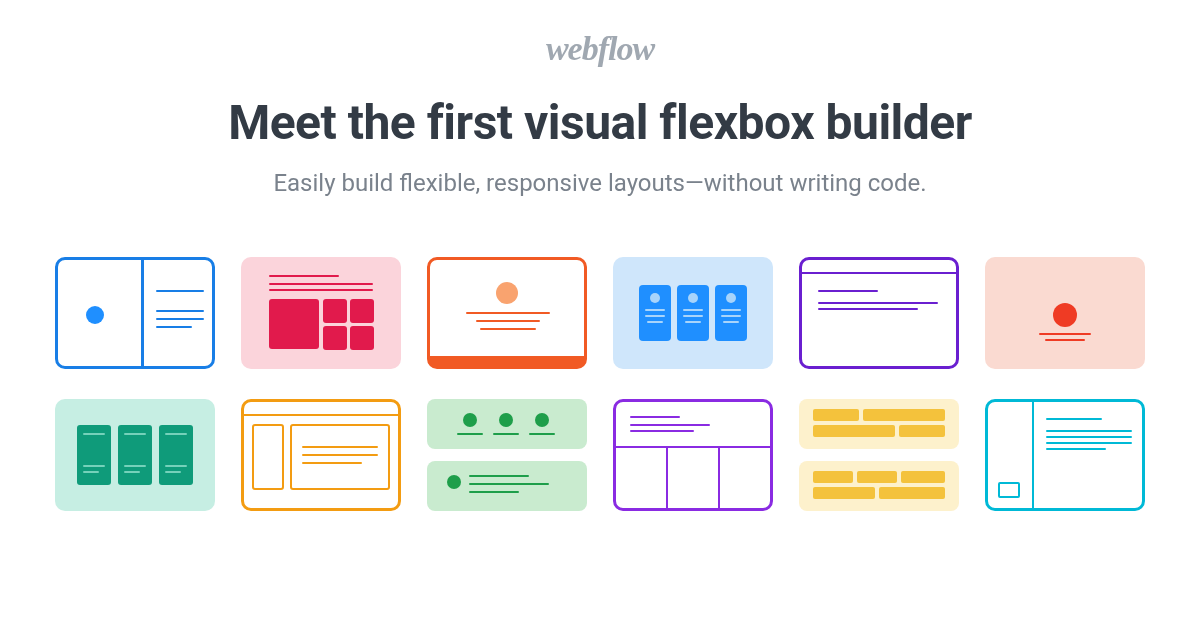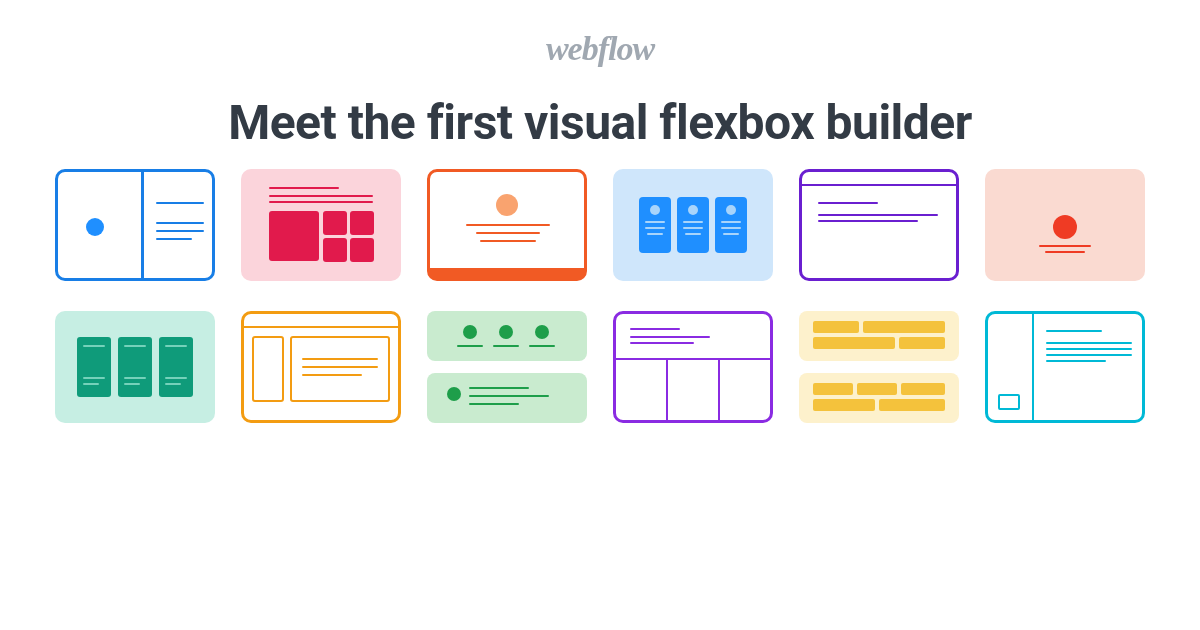--- a/index.html
+++ b/index.html
@@ -175,20 +175,21 @@
   .t12 .l5{left:58px;top:46px;width:60px;background:#00b9d6;}
 </style>
 </head>
 <body>
 
 <div class="page">
 
   <div class="logo">webflow</div>
 
   <h1 class="headline">Meet the first visual flexbox builder</h1>
+  <p class="subhead">Easily build flexible, responsive layouts—without writing code.</p>
 
   <div class="grid">
 
     <div class="tile t1">
       <div class="div"></div>
       <div class="circle c"></div>
       <div class="hline l1"></div>
         <div class="hline l2"></div>
         <div class="hline l3"></div>
         <div class="hline l4"></div>

